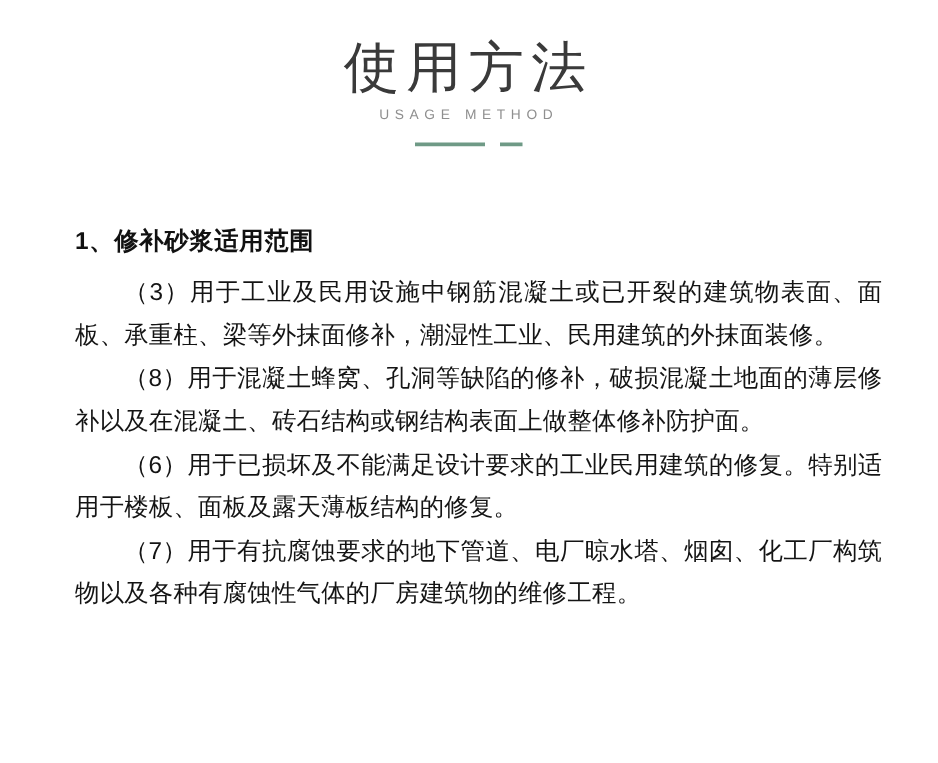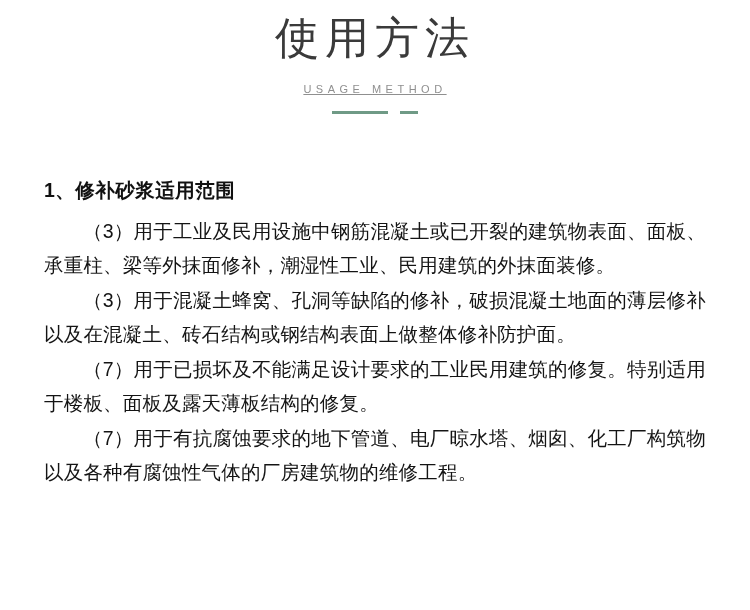--- a/index.html
+++ b/index.html
@@ -15,37 +15,36 @@
     overflow: hidden;
   }
   .page {
     width: 750px;
     height: 610px;
     position: relative;
     box-sizing: border-box;
   }
   .header {
     text-align: center;
-    padding-top: 12px;
+    padding-top: 29px;
   }
   .title-cn {
     font-size: 44px;
     letter-spacing: 6px;
     color: #3a3a3a;
     font-weight: 400;
     line-height: 1.2;
     font-family: "Liberation Sans", sans-serif;
   }
   .title-en {
-    margin-top: 18px;
+    margin-top: 4px;
     font-size: 11px;
     letter-spacing: 4.5px;
     color: #8f8f8f;
     font-weight: 400;
-    text-decoration: underline;
   }
   .divider {
     margin: 16px auto 0 auto;
     width: 86px;
     height: 3px;
     position: relative;
   }
   .divider .seg-long {
     position: absolute;
     left: 0;
@@ -56,21 +55,21 @@
   }
   .divider .seg-short {
     position: absolute;
     right: 0;
     top: 0;
     width: 18px;
     height: 3px;
     background: #6f9a86;
   }
   .content {
-    padding: 0 44px 0 44px;
+    padding: 0 44px 0 60px;
     margin-top: 62px;
   }
   .section-heading {
     font-size: 19.5px;
     font-weight: bold;
     color: #111111;
     letter-spacing: 0.5px;
     margin-bottom: 10px;
     line-height: 1.5;
   }
@@ -94,18 +93,18 @@
     <div class="title-en">USAGE METHOD</div>
     <div class="divider">
       <span class="seg-long"></span>
       <span class="seg-short"></span>
     </div>
   </div>
 
   <div class="content">
     <div class="section-heading">1、修补砂浆适用范围</div>
     <p class="para">（3）用于工业及民用设施中钢筋混凝土或已开裂的建筑物表面、面板、承重柱、梁等外抹面修补，潮湿性工业、民用建筑的外抹面装修。</p>
-    <p class="para">（3）用于混凝土蜂窝、孔洞等缺陷的修补，破损混凝土地面的薄层修补以及在混凝土、砖石结构或钢结构表面上做整体修补防护面。</p>
-    <p class="para">（7）用于已损坏及不能满足设计要求的工业民用建筑的修复。特别适用于楼板、面板及露天薄板结构的修复。</p>
+    <p class="para">（8）用于混凝土蜂窝、孔洞等缺陷的修补，破损混凝土地面的薄层修补以及在混凝土、砖石结构或钢结构表面上做整体修补防护面。</p>
+    <p class="para">（6）用于已损坏及不能满足设计要求的工业民用建筑的修复。特别适用于楼板、面板及露天薄板结构的修复。</p>
     <p class="para">（7）用于有抗腐蚀要求的地下管道、电厂晾水塔、烟囱、化工厂构筑物以及各种有腐蚀性气体的厂房建筑物的维修工程。</p>
   </div>
 
 </div>
 
 </body></html>

